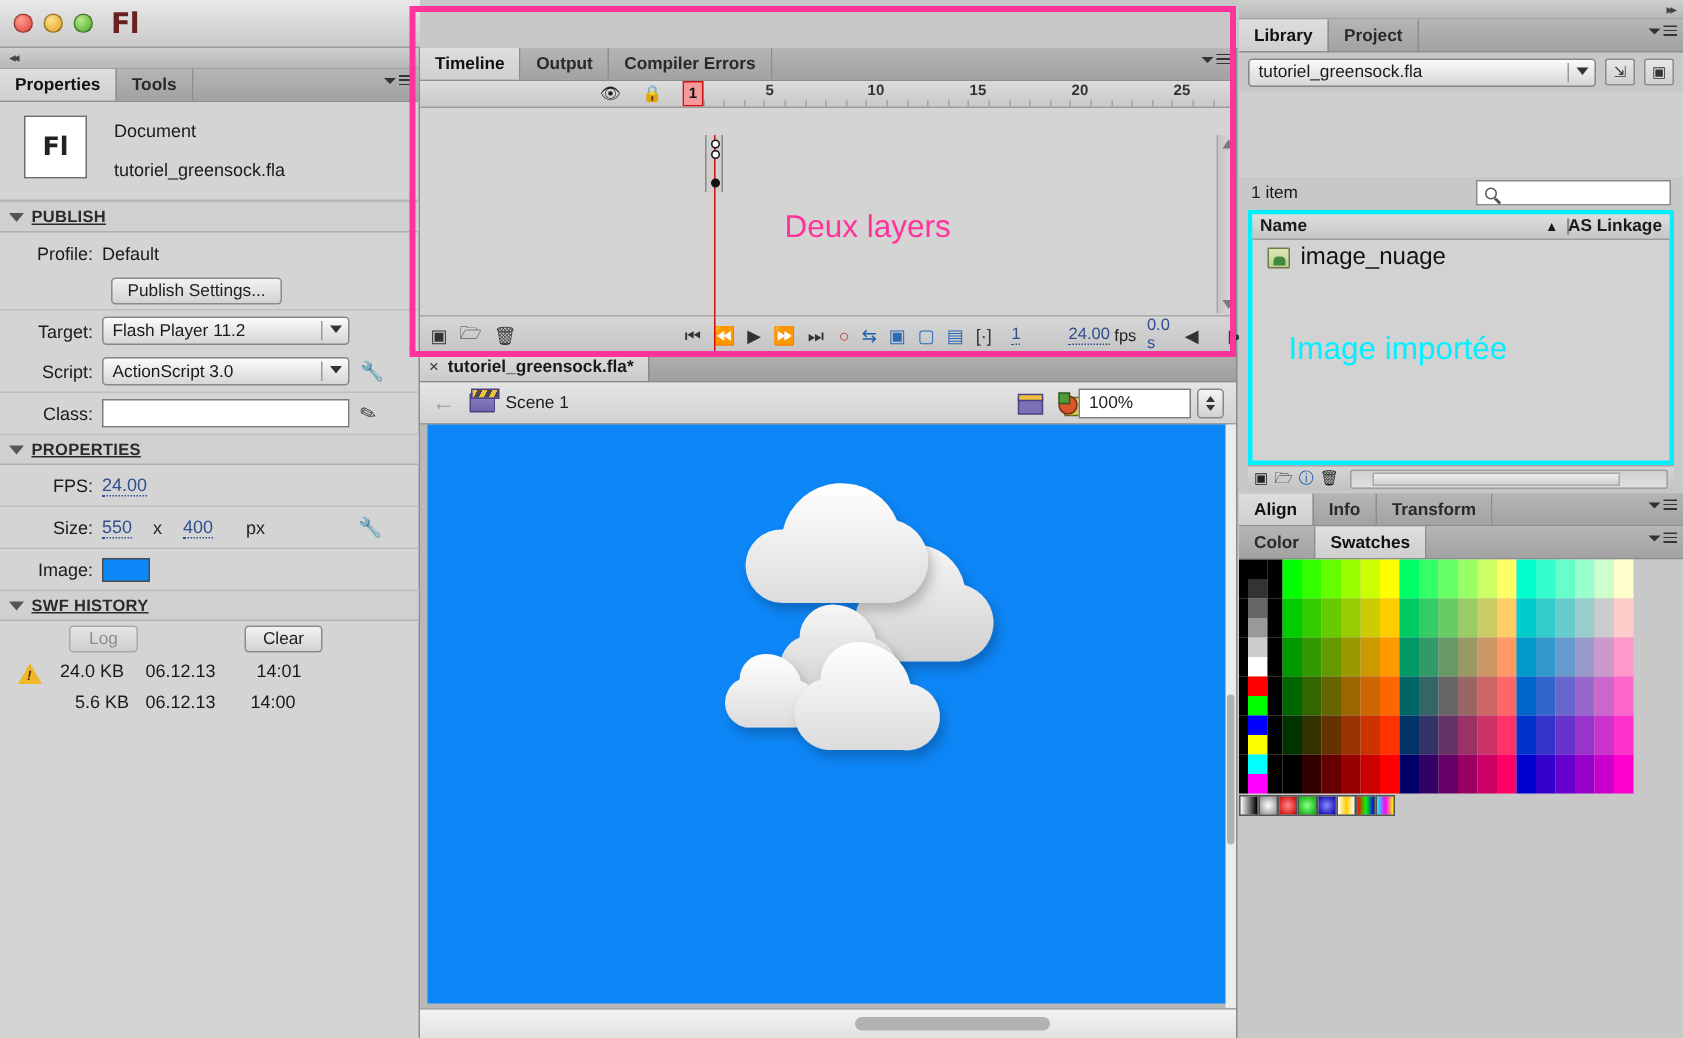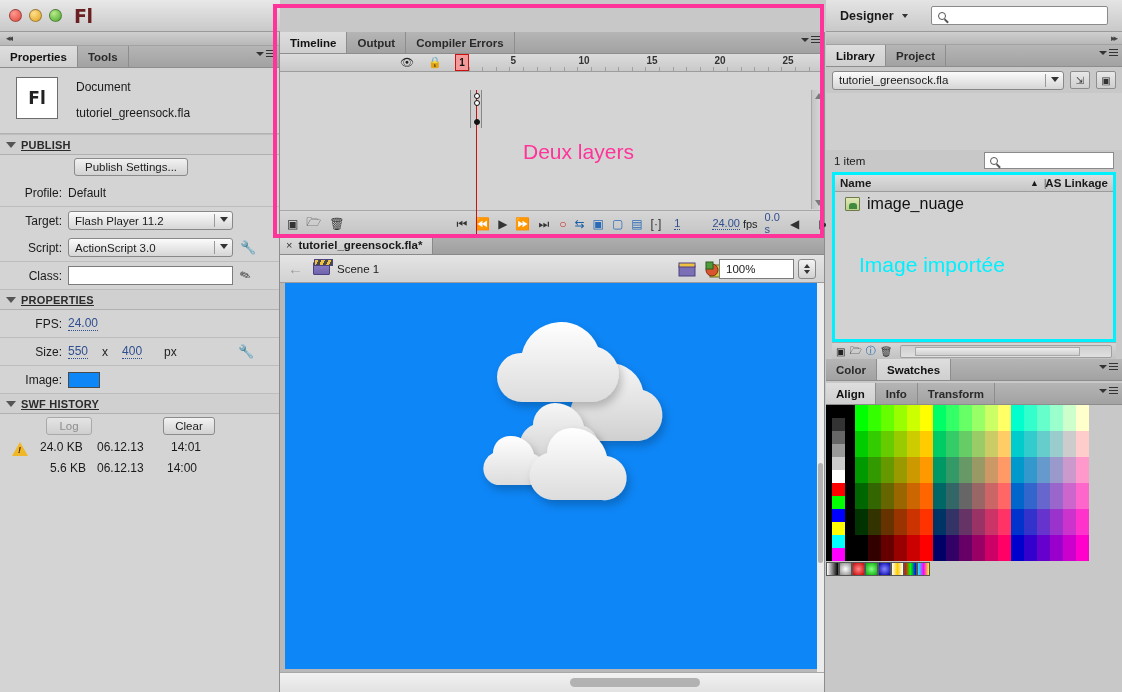--- a/index.html
+++ b/index.html
@@ -232,28 +232,28 @@
     <div class="fl-thumb">Fl</div>
     <div class="doc-l1">Document</div>
     <div class="doc-l2">tutoriel_greensock.fla</div>
   </div>
 
   <div class="section-head">
     <i class="tw"></i>
     <span>PUBLISH</span>
   </div>
 
+  <div class="prow">
+    <div class="plabel">Profile:</div>
+    <div class="pvalue">Default</div>
+  </div>
   <div class="prow" style="height:24px;">
     <div style="margin-left:74px;">
       <button class="btn">Publish Settings...</button>
     </div>
-  </div>
-  <div class="prow">
-    <div class="plabel">Profile:</div>
-    <div class="pvalue">Default</div>
   </div>
   <div class="sep-line"></div>
 
   <div class="prow">
     <div class="plabel">Target:</div>
     <div class="selectbox" style="width:165px;">
       <span>Flash Player 11.2</span>
       <i class="sep"></i>
         <i class="arrow"></i>
     </div>
@@ -542,27 +542,20 @@
     <div class="thumb"></div>
   </div>
   <div id="stage-hscroll">
     <div class="thumb"></div>
   </div>
 </div>
 
 <div id="pink-box"></div>
 
 <div class="abs" id="rightpanel">
-  <div id="rp-top">
-    <span class="designer-lbl">Designer</span>
-    <i class="tiny-tri"></i>
-    <div id="rp-search">
-      <i class="mag"></i>
-    </div>
-  </div>
 
   <div class="expand-bar">
     <span class="chev">▸▸</span>
   </div>
 
   <div class="tabrow">
     <div class="tab active">Library</div>
     <div class="tab">Project</div>
     <div class="tab filler"></div>
     <div class="panel-menu">
@@ -607,34 +600,34 @@
   <div id="lib-bottom">
     <span style="font-size:10px;">▣</span>
     <span style="font-size:10px;">🗁</span>
     <span style="font-size:10px; color:#1a5fa8;">ⓘ</span>
     <span style="font-size:10px;">🗑</span>
     <div id="lib-hscroll">
       <div class="th"></div>
     </div>
   </div>
 
-  <div class="tabrow">
-    <div class="tab">Color</div>
-    <div class="tab active">Swatches</div>
+  <div class="tabrow" style="margin-top:2px;">
+    <div class="tab active">Align</div>
+    <div class="tab">Info</div>
+    <div class="tab">Transform</div>
     <div class="tab filler"></div>
     <div class="panel-menu">
         <i class="tri"></i>
         <i class="lines"></i>
       </div>
   </div>
 
-  <div class="tabrow" style="margin-top:2px;">
-    <div class="tab active">Align</div>
-    <div class="tab">Info</div>
-    <div class="tab">Transform</div>
+  <div class="tabrow">
+    <div class="tab">Color</div>
+    <div class="tab active">Swatches</div>
     <div class="tab filler"></div>
     <div class="panel-menu">
         <i class="tri"></i>
         <i class="lines"></i>
       </div>
   </div>
 
   <div id="swatchgrid">
       <div class="sw-row">
         <div class="sw" style="background: rgb(0, 0, 0); width: 6px;"></div>

